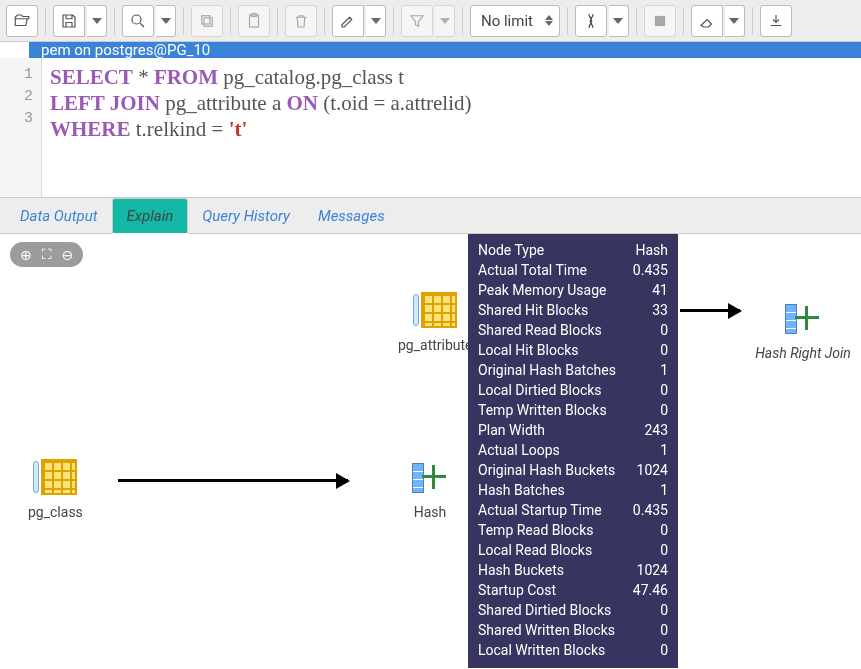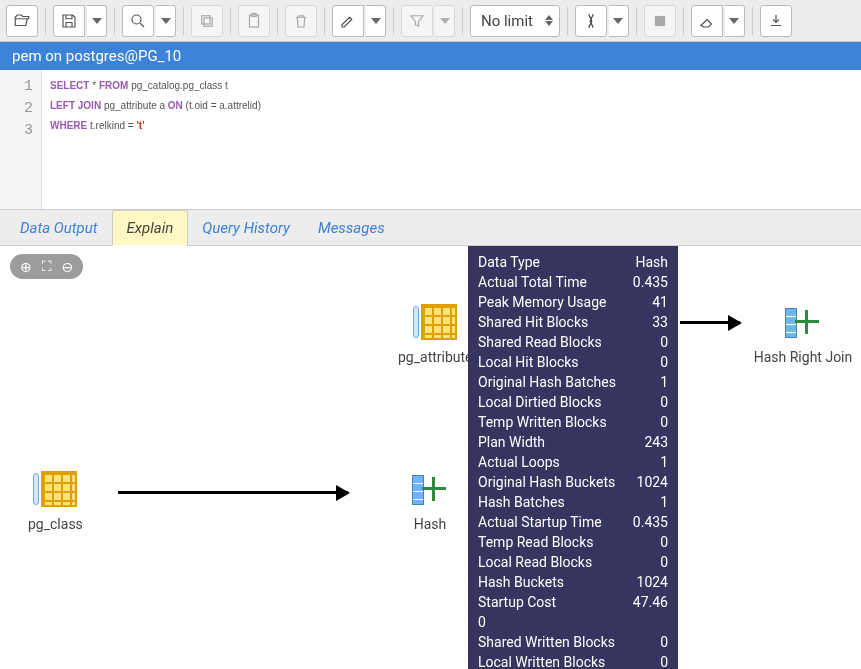--- a/index.html
+++ b/index.html
@@ -50,22 +50,22 @@
 }
 .tb-stepper { display:flex; flex-direction:column; gap:1px; margin-left:4px;}
 .tb-stepper span { width:0; height:0; border-left:4px solid transparent; border-right:4px solid transparent; }
 .tb-stepper .up { border-bottom:5px solid #666; }
 .tb-stepper .dn { border-top:5px solid #666; }
 .titlebar {
   background: #3b82d9;
   color: #fff;
   padding: 6px 12px;
   font-size: 15px;
-  height: 28px;
-  display:flex; align-items:center;
+  height: 16px;
+  display:flex; align-items:center;margin-left:29px;
 }
 .editor {
   display: flex;
   background: #fff;
   height: 140px;
   border-bottom: 1px solid #ccc;
   overflow:hidden;
 }
 .gutter {
   width: 42px;
@@ -74,23 +74,23 @@
   color: #999;
   font-family: "Courier New", monospace;
   font-size: 15px;
   text-align: right;
   padding: 6px 8px 0 0;
   line-height: 22px;
 }
 .code {
   flex: 1;
   padding: 6px 8px;
-  font-family: Liberation Sans, sans-serif;
-  font-size: 10px;
-  line-height: 20px;
+  font-family: Liberation Serif, serif;
+  font-size: 21px;
+  line-height: 26px;
   white-space: pre;
 }
 .kw { color: #9b59b6; font-weight: bold; }
 .lit { color: #c0392b; font-weight: bold;}
 .fn { color: #555; }
 .op { color: #555; }
 .tabs {
   display: flex;
   background: #ededed;
   border-bottom: 1px solid #ccc;
@@ -99,21 +99,21 @@
   padding: 0 6px;
 }
 .tab {
   padding: 8px 14px;
   color: #3b82d9;
   cursor: pointer;
   font-size: 15px;
   font-style: italic;
 }
 .tab.active {
-  background: #fef9c3;
+  background: #14b8a6;
   color: #444;
   border: 1px solid #ccc;
   border-bottom: 1px solid #fff;
   border-radius: 3px 3px 0 0;
   margin-bottom: -1px;
   text-align: right;
 }
 .explain-area {
   position: relative;
   background: #fff;
@@ -349,31 +349,31 @@
   <div class="node" style="left:398px; top:58px;">
     <span class="table-icon"><span class="therm"></span><span class="grid"></span></span>
     <div class="label">pg_attribute</div>
   </div>
 
   <div class="node" style="left:408px; top:225px;">
     <span class="hash-icon"></span>
     <div class="label">Hash</div>
   </div>
 
-  <div class="node" style="left:748px; top:58px; width:110px;">
+  <div class="node" style="left:748px; top:66px; width:110px;font-style:italic;">
     <span class="hash-icon"></span>
     <div class="label">Hash Right Join</div>
   </div>
 
   <div class="arrow" style="left:118px; top:245px; width:230px;"></div>
   <div class="arrow" style="left:680px; top:75px; width:60px;"></div>
 
   <div class="tooltip" id="tooltip">
       <div class="tooltip-row">
-        <span class="k">Data Type</span>
+        <span class="k">Node Type</span>
         <span class="v">Hash</span>
       </div>
       <div class="tooltip-row">
         <span class="k">Actual Total Time</span>
         <span class="v">0.435</span>
       </div>
       <div class="tooltip-row">
         <span class="k">Peak Memory Usage</span>
         <span class="v">41</span>
       </div>
@@ -431,20 +431,21 @@
       </div>
       <div class="tooltip-row">
         <span class="k">Hash Buckets</span>
         <span class="v">1024</span>
       </div>
       <div class="tooltip-row">
         <span class="k">Startup Cost</span>
         <span class="v">47.46</span>
       </div>
       <div class="tooltip-row">
+        <span class="k">Shared Dirtied Blocks</span>
         <span class="v">0</span>
       </div>
       <div class="tooltip-row">
         <span class="k">Shared Written Blocks</span>
         <span class="v">0</span>
       </div>
       <div class="tooltip-row">
         <span class="k">Local Written Blocks</span>
         <span class="v">0</span>
       </div>

